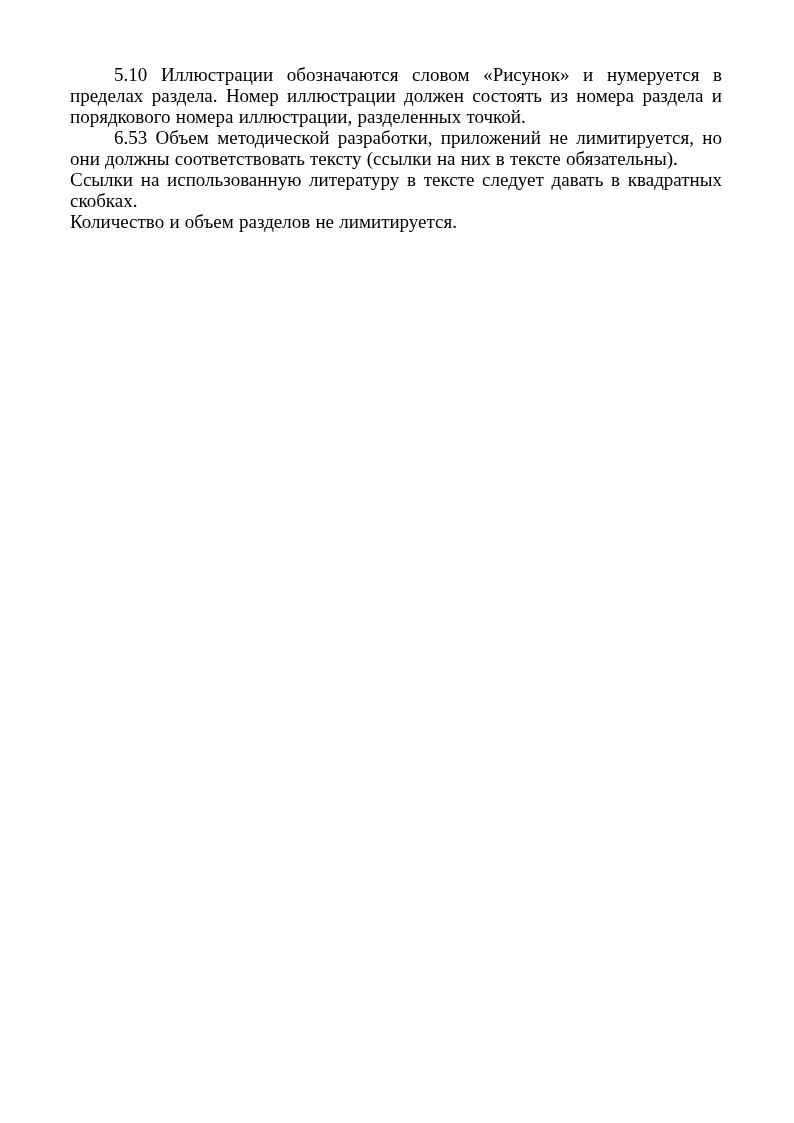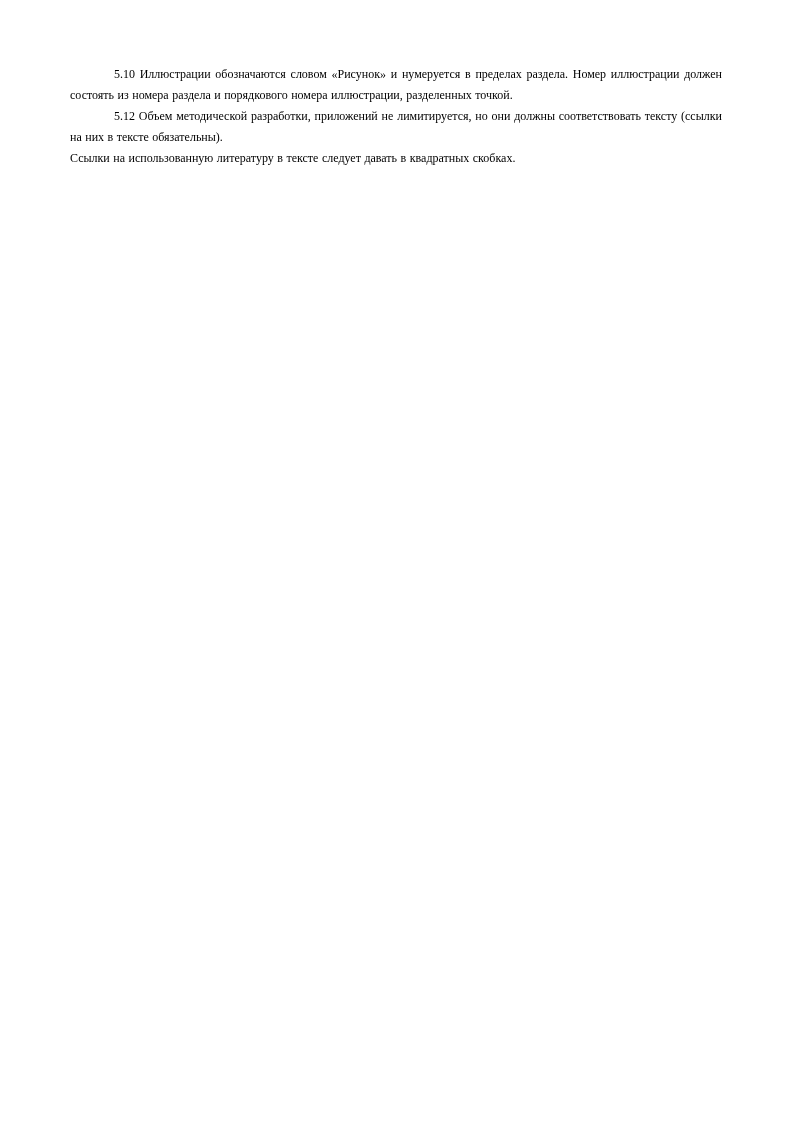--- a/index.html
+++ b/index.html
@@ -18,31 +18,32 @@
     color: #000000;
   }
   .doc-body {
     position: absolute;
     top: 64px;
     left: 70px;
     right: 72px;
   }
   .para {
     margin: 0;
-    font-size: 12px;
+    font-size: 19px;
     line-height: 21px;
     text-align: justify;
     word-spacing: 0.5px;
   }
   .para.indent {
     text-indent: 44px;
   }
 </style>
 </head>
 <body>
 
 <div class="page">
   <div class="doc-body">
     <p class="para indent">5.10 Иллюстрации обозначаются словом «Рисунок» и нумеруется в пределах раздела. Номер иллюстрации должен состоять из номера раздела и порядкового номера иллюстрации, разделенных точкой.</p>
-    <p class="para indent">5.12 Объем методической разработки, приложений не лимитируется, но они должны соответствовать тексту (ссылки на них в тексте обязательны).</p>
+    <p class="para indent">6.53 Объем методической разработки, приложений не лимитируется, но они должны соответствовать тексту (ссылки на них в тексте обязательны).</p>
     <p class="para">Ссылки на использованную литературу в тексте следует давать в квадратных скобках.</p>
+    <p class="para">Количество и объем разделов не лимитируется.</p>
   </div>
 </div>
 
 </body></html>

